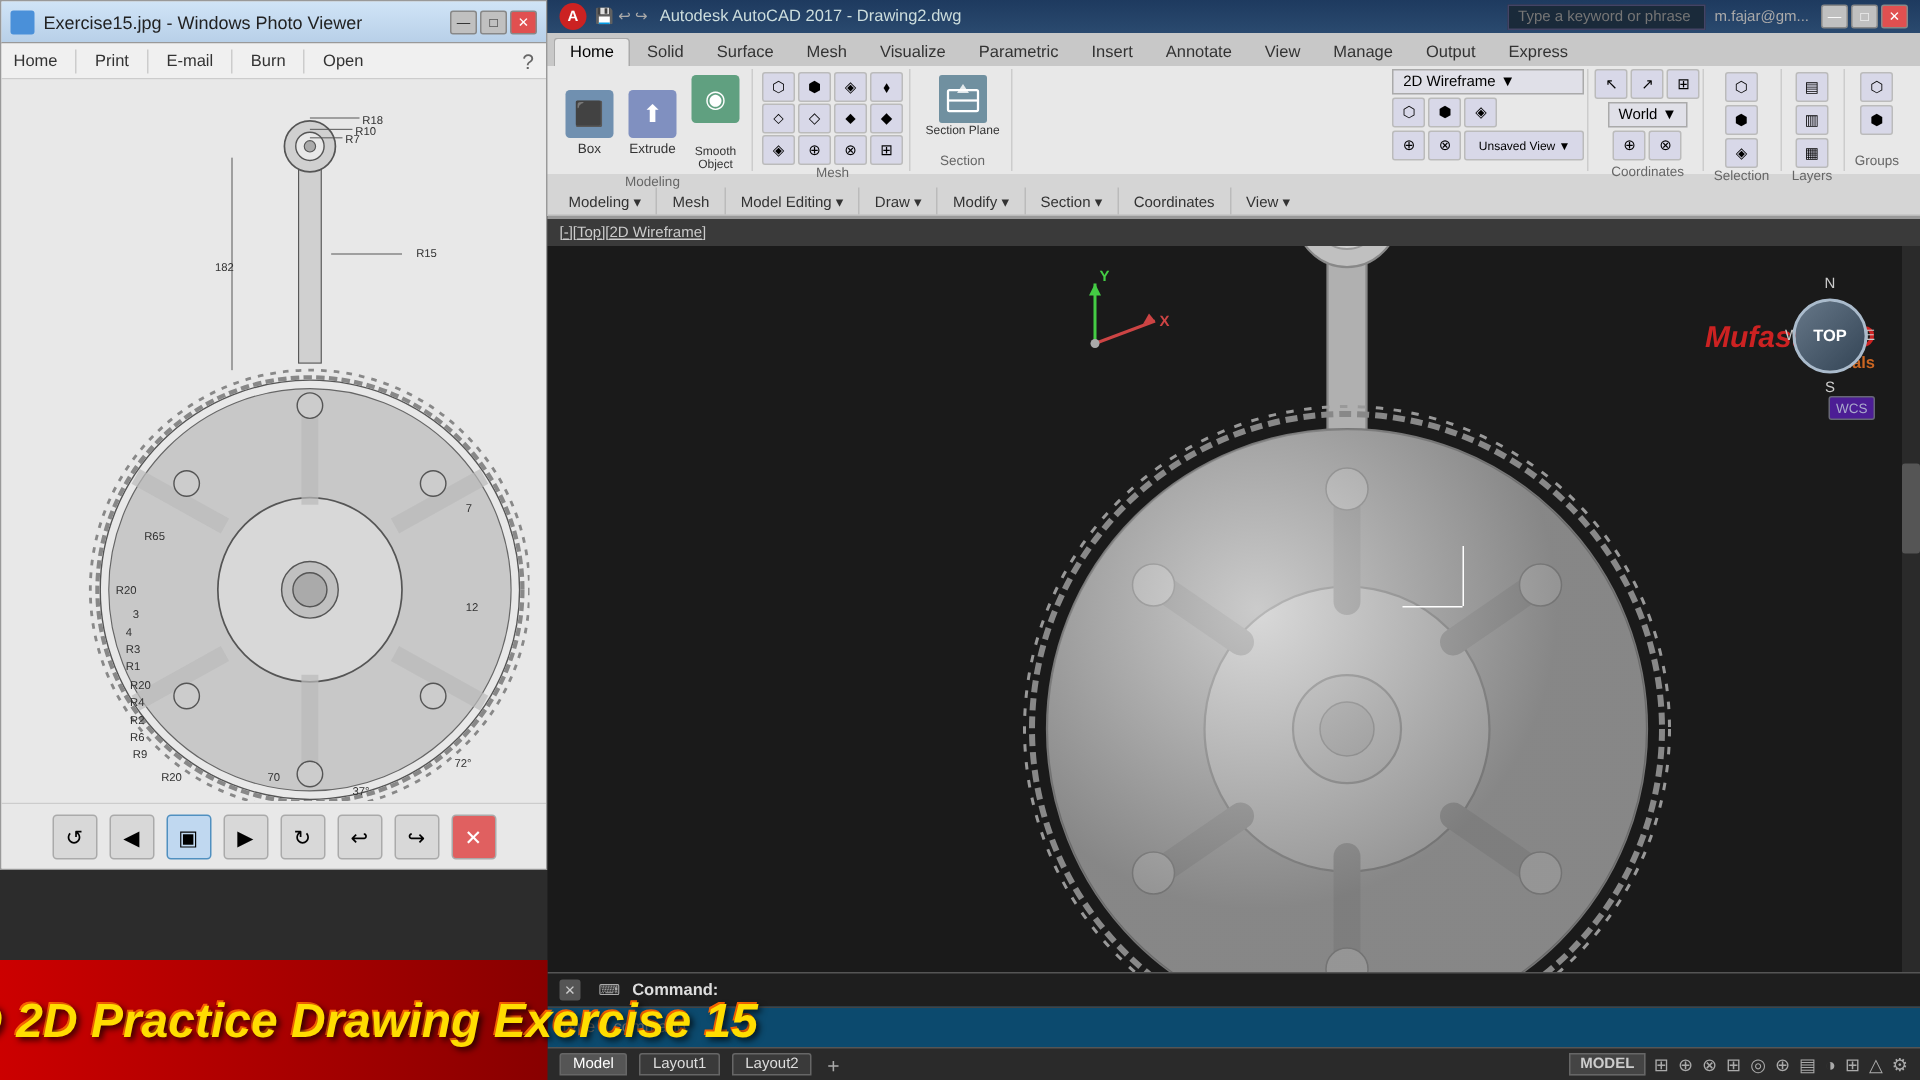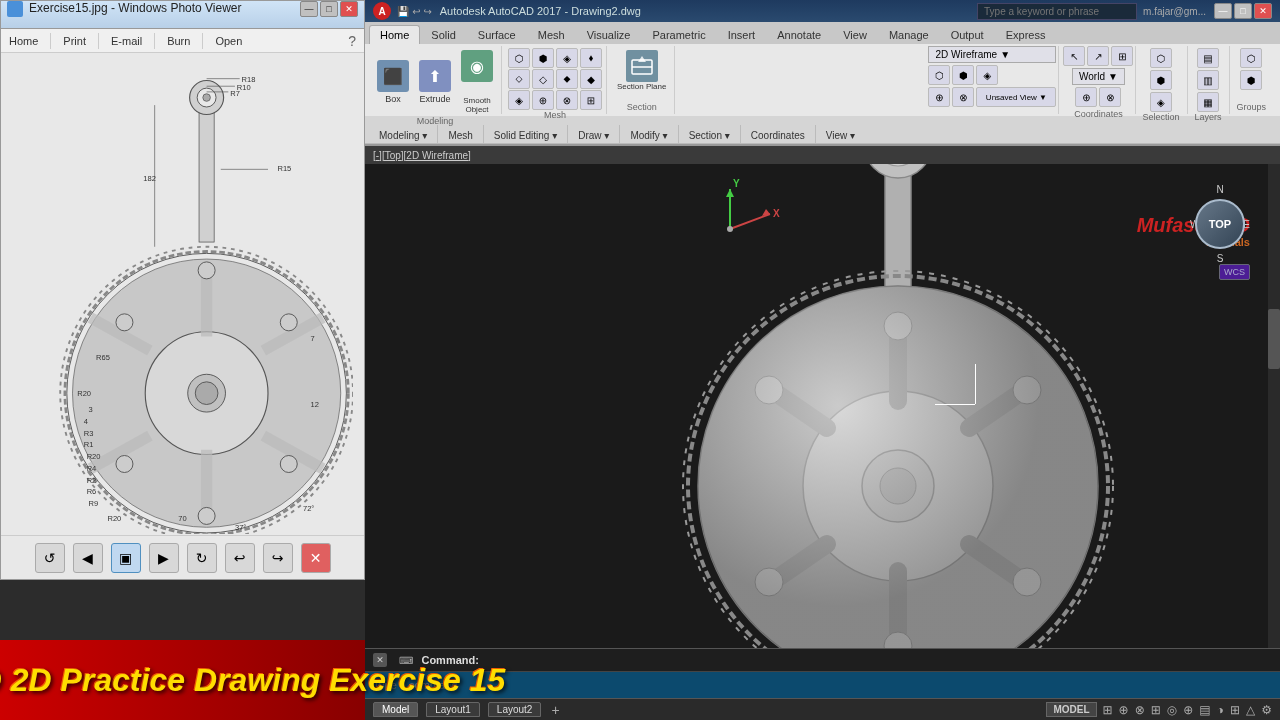--- a/index.html
+++ b/index.html
@@ -10,21 +10,21 @@
       position: absolute;
       left: 0; top: 0;
       width: 365px; height: 580px;
       background: #f0f0f0;
       border: 1px solid #999;
       display: flex; flex-direction: column;
     }
     .photo-viewer-title {
       background: linear-gradient(to bottom, #d0e4f7, #b8d0e8);
       height: 28px;
-      display: flex; align-items: flex-start;
+      display: flex; align-items: center;
       padding: 0 6px;
       border-bottom: 1px solid #999;
       font-size: 12px;
       color: #222;
     }
     .photo-viewer-title .icon {
       width: 16px; height: 16px;
       background: #4a90d9;
       border-radius: 2px;
       margin-right: 6px;
@@ -129,21 +129,21 @@
       color: white; font-weight: bold; font-size: 10px;
       margin-right: 6px;
     }
     .autocad-title-text { flex: 1; color: #cdd; font-size: 11px; }
     .autocad-search {
       background: #1a2a3a;
       border: 1px solid #446;
       padding: 2px 6px;
       color: #aaa;
       font-size: 10px;
-      width: 160px;
+      width: 132px;
     }
 
     
     .ribbon {
       background: linear-gradient(to bottom, #e8e8e8, #d8d8d8);
       border-bottom: 2px solid #999;
     }
     .ribbon-tabs {
       display: flex;
       background: #c8c8c8;
@@ -723,21 +723,21 @@
           <div class="ribbon-group-name">Groups</div>
         </div>
       </div>
     </div>
 
     <div class="ribbon-subbar">
       <div class="subbar-item">Modeling ▾</div>
       <div class="subbar-separator"></div>
       <div class="subbar-item">Mesh</div>
       <div class="subbar-separator"></div>
-      <div class="subbar-item">Solid Editing ▾</div>
+      <div class="subbar-item">Model Editing ▾</div>
       <div class="subbar-separator"></div>
       <div class="subbar-item">Draw ▾</div>
       <div class="subbar-separator"></div>
       <div class="subbar-item">Modify ▾</div>
       <div class="subbar-separator"></div>
       <div class="subbar-item">Section ▾</div>
       <div class="subbar-separator"></div>
       <div class="subbar-item">Coordinates</div>
       <div class="subbar-separator"></div>
       <div class="subbar-item">View ▾</div>

